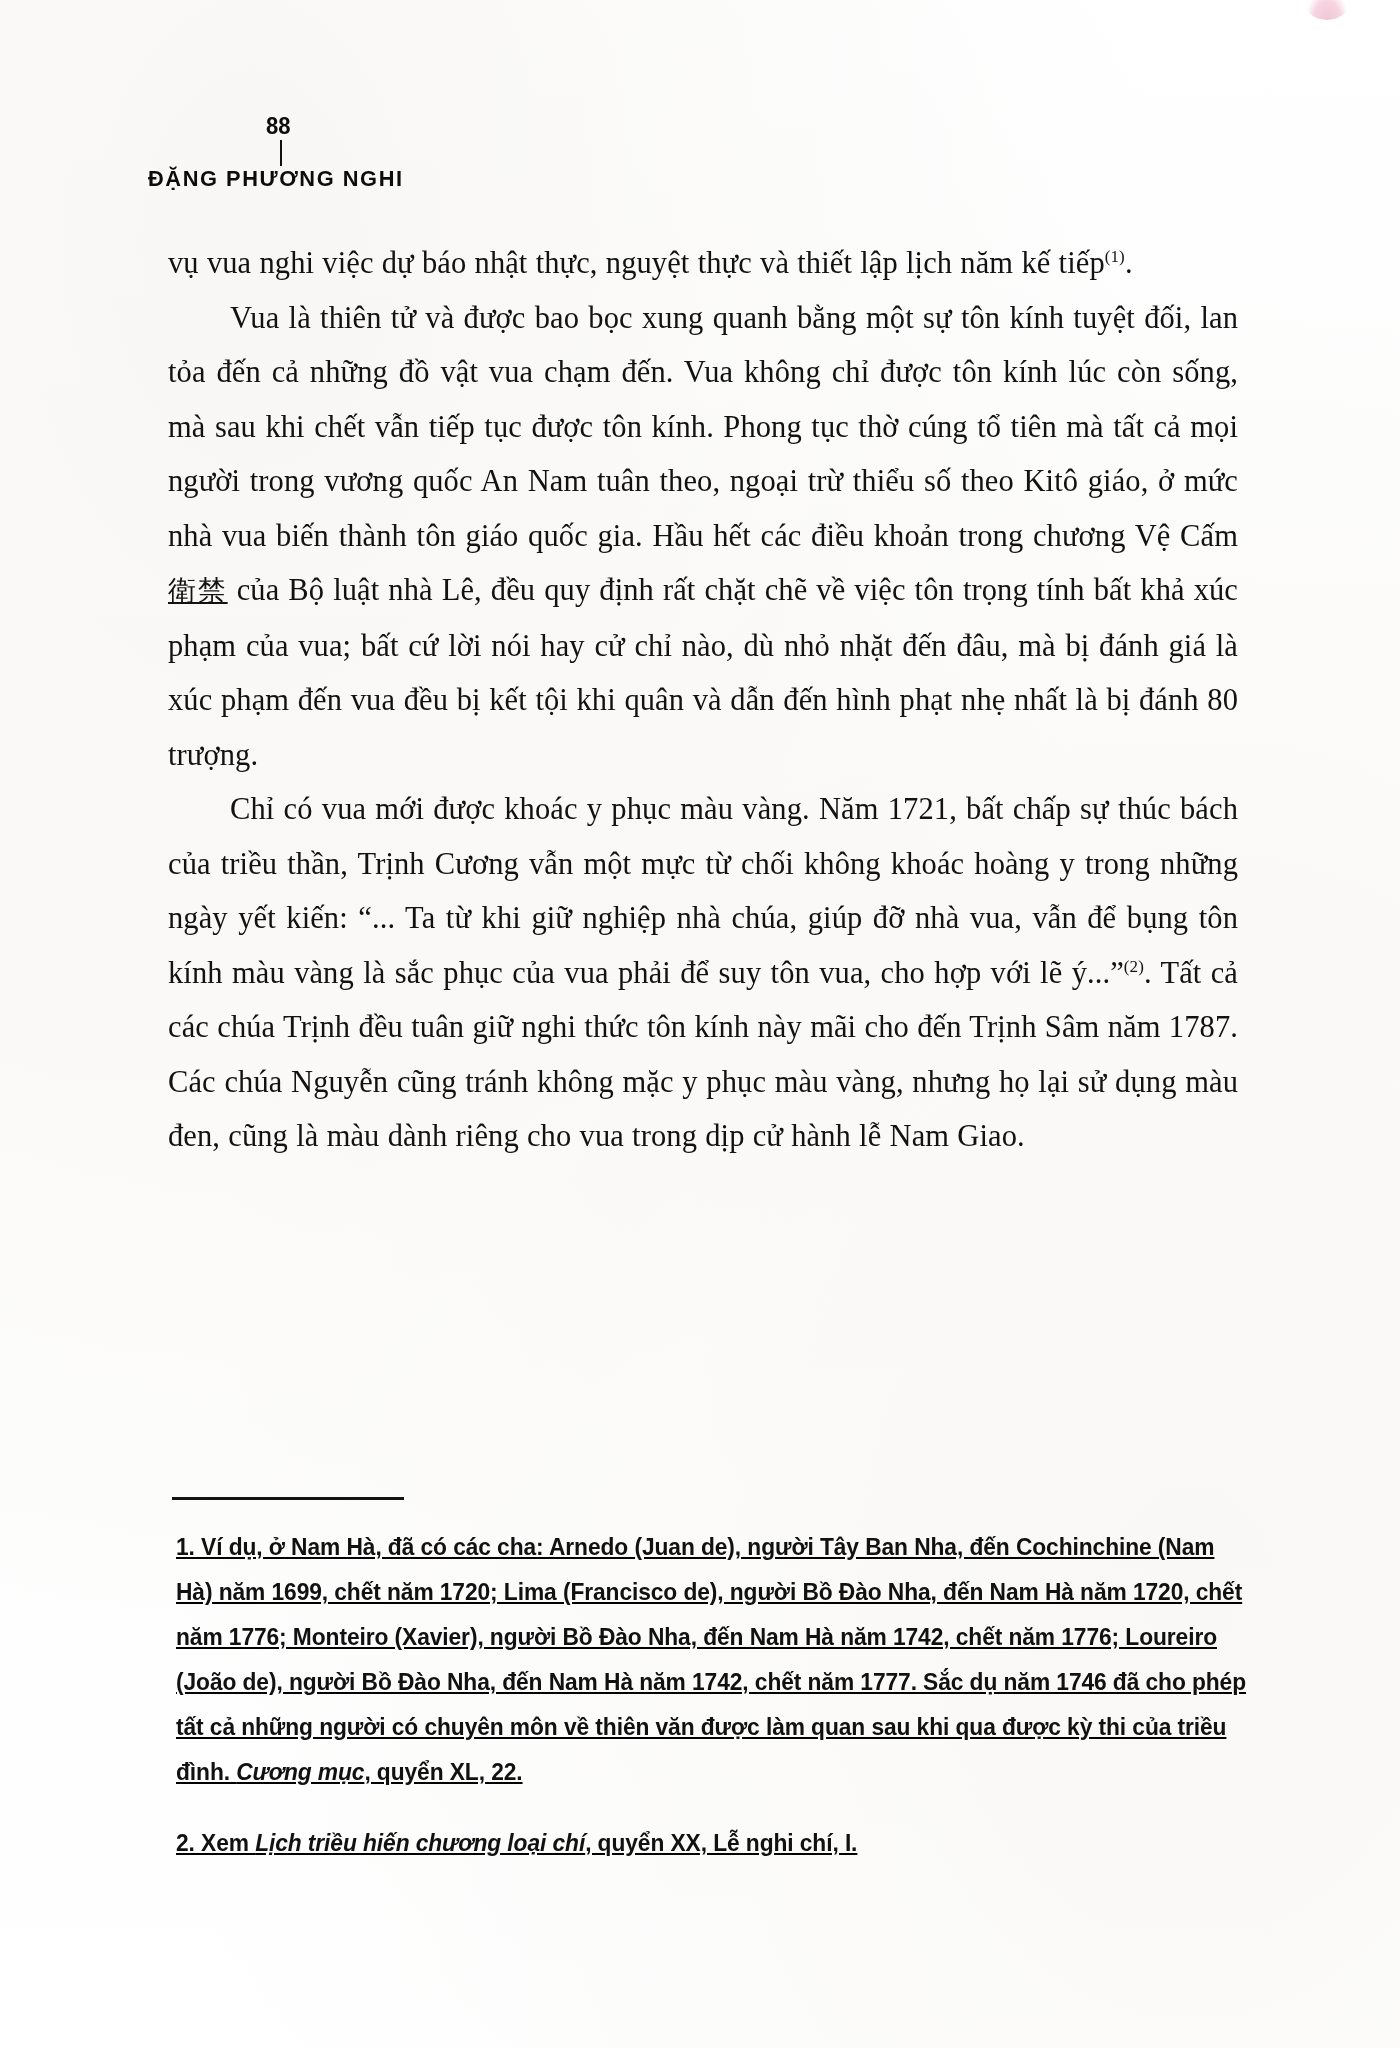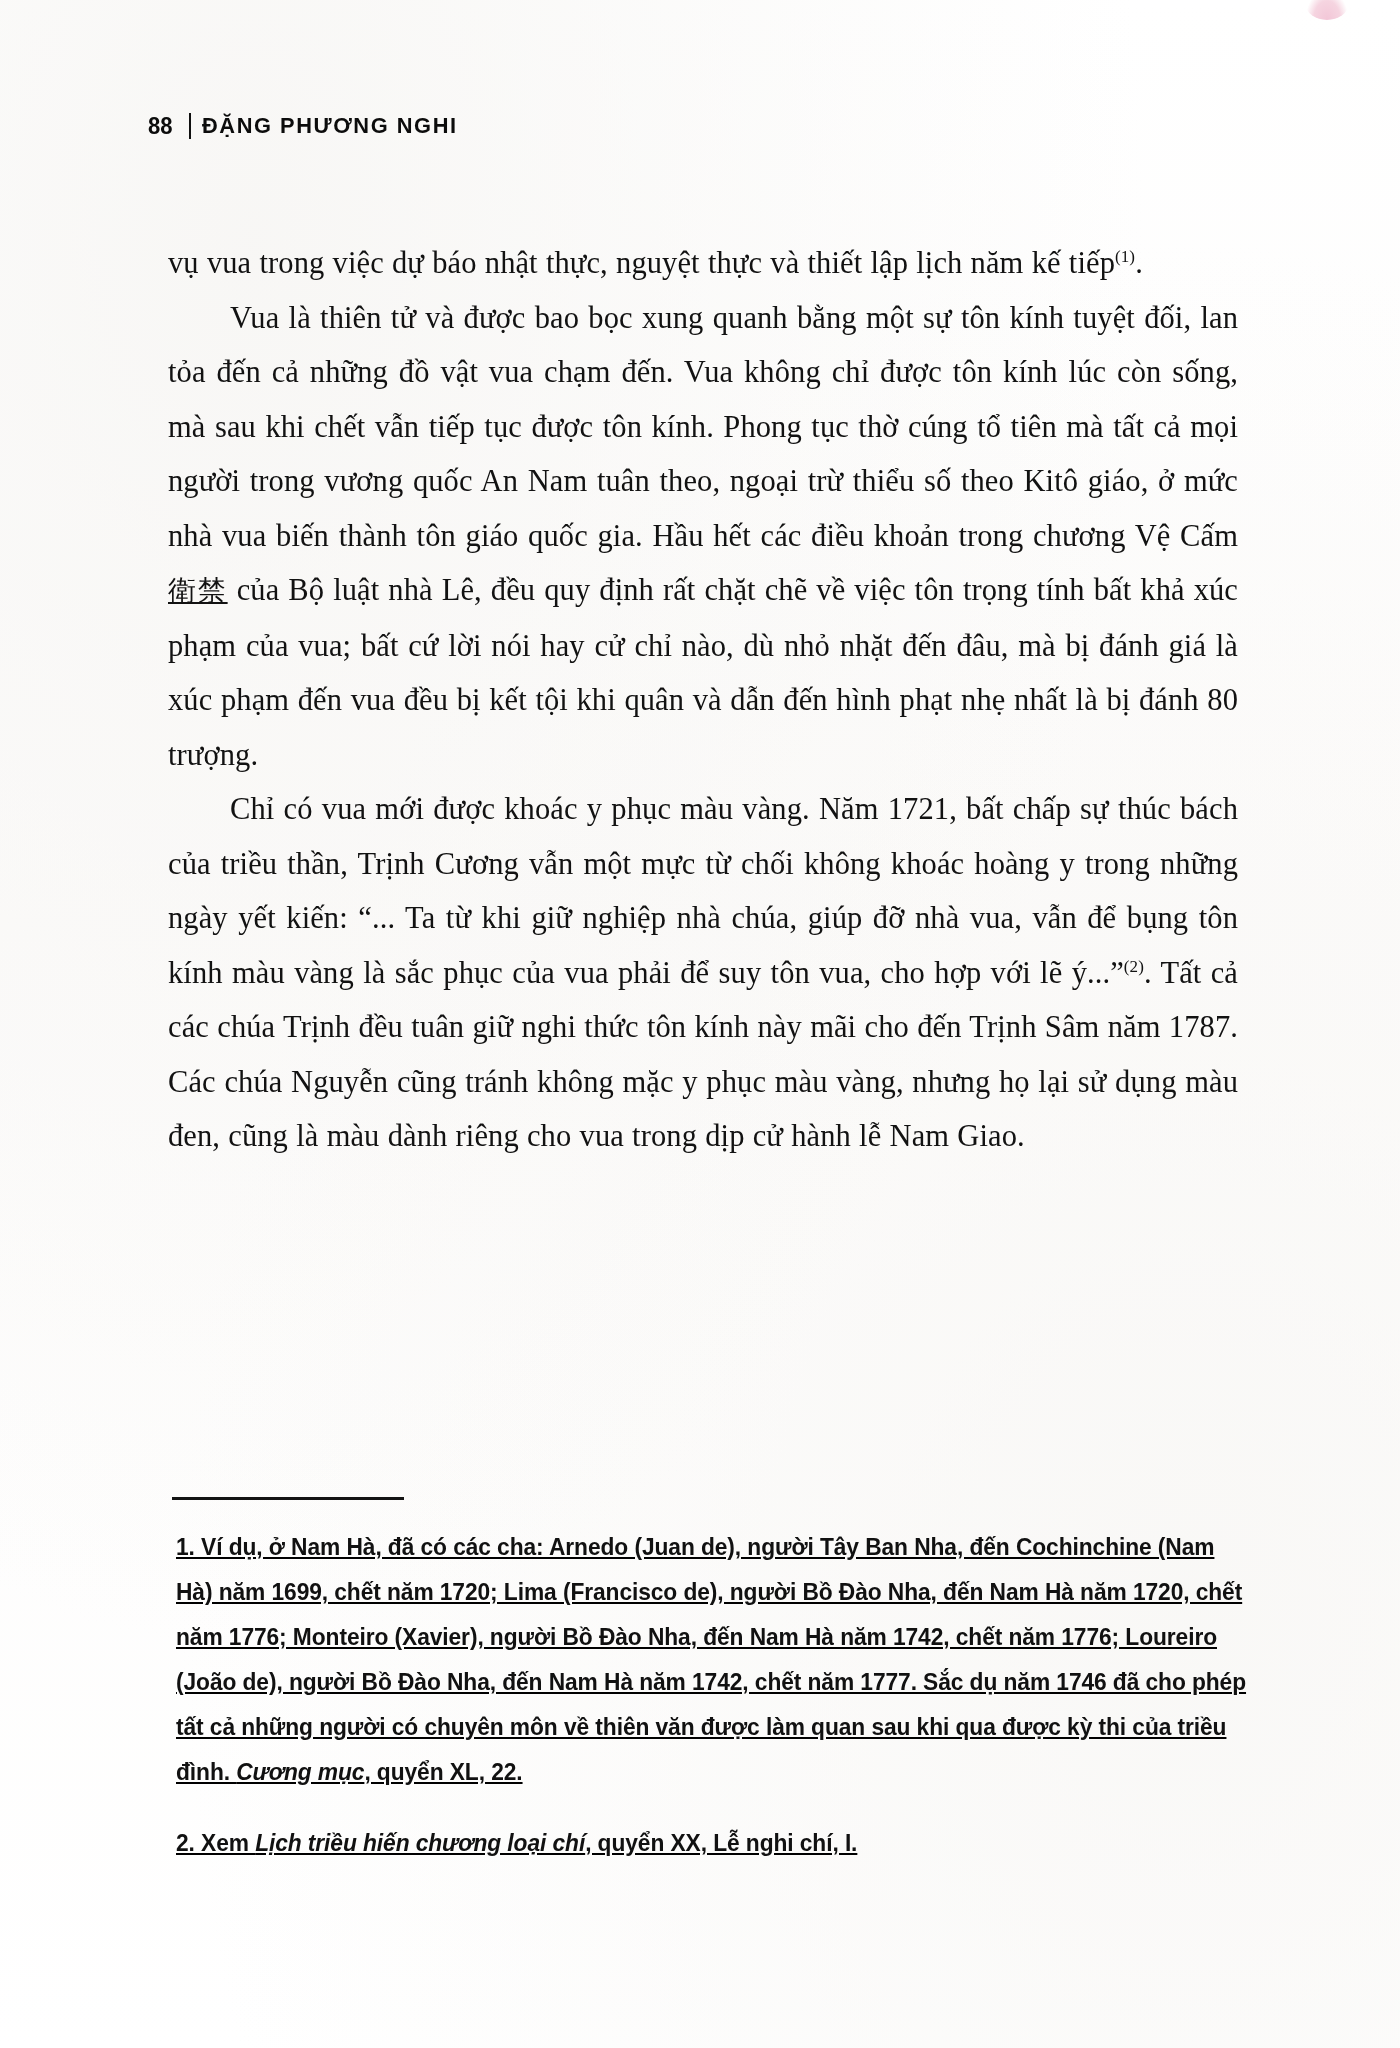--- a/index.html
+++ b/index.html
@@ -38,20 +38,21 @@
 
   
   .running-head {
     position: absolute;
     left: 148px;
     top: 112px;
     display: flex;
     align-items: center;
     gap: 0;
     white-space: nowrap;
+    flex-direction: column;
   }
   .folio {
     font-family: "Liberation Sans", sans-serif;
     font-weight: bold;
     font-size: 24px;
     letter-spacing: 0px;
     color: #0c0c0c;
     transform: scaleX(0.92);
     transform-origin: left center;
   }
@@ -167,21 +168,21 @@
   <div class="ghost" style="left:200px; top:1050px;">&nbsp;</div>
 
   <div class="running-head">
     <span class="folio">88</span>
     <span class="head-rule"></span>
     <span class="head-title">ĐẶNG PHƯƠNG NGHI</span>
   </div>
 
   <div class="body-col">
 
-    <p class="para"><span>vụ vua trong việc dự báo nhật thực, nguyệt thực và thiết lập lịch năm kế tiếp</span><sup class="fn">(1)</sup><span>.</span></p>
+    <p class="para"><span>vụ vua nghi việc dự báo nhật thực, nguyệt thực và thiết lập lịch năm kế tiếp</span><sup class="fn">(1)</sup><span>.</span></p>
 
     <p class="para indent"><span>Vua là thiên tử và được bao bọc xung quanh bằng một sự tôn kính tuyệt đối, lan tỏa đến cả những đồ vật vua chạm đến. Vua không chỉ được tôn kính lúc còn sống, mà sau khi chết vẫn tiếp tục được tôn kính. Phong tục thờ cúng tổ tiên mà tất cả mọi người trong vương quốc An Nam tuân theo, ngoại trừ thiểu số theo Kitô giáo, ở mức nhà vua biến thành tôn giáo quốc gia. Hầu hết các điều khoản trong chương Vệ Cấm </span><span class="han">衛禁</span><span> của Bộ luật nhà Lê, đều quy định rất chặt chẽ về việc tôn trọng tính bất khả xúc phạm của vua; bất cứ lời nói hay cử chỉ nào, dù nhỏ nhặt đến đâu, mà bị đánh giá là xúc phạm đến vua đều bị kết tội khi quân và dẫn đến hình phạt nhẹ nhất là bị đánh 80 trượng.</span></p>
 
     <p class="para indent"><span>Chỉ có vua mới được khoác y phục màu vàng. Năm 1721, bất chấp sự thúc bách của triều thần, Trịnh Cương vẫn một mực từ chối không khoác hoàng y trong những ngày yết kiến: “... Ta từ khi giữ nghiệp nhà chúa, giúp đỡ nhà vua, vẫn để bụng tôn kính màu vàng là sắc phục của vua phải để suy tôn vua, cho hợp với lẽ ý...”</span><sup class="fn">(2)</sup><span>. Tất cả các chúa Trịnh đều tuân giữ nghi thức tôn kính này mãi cho đến Trịnh Sâm năm 1787. Các chúa Nguyễn cũng tránh không mặc y phục màu vàng, nhưng họ lại sử dụng màu đen, cũng là màu dành riêng cho vua trong dịp cử hành lễ Nam Giao.</span></p>
 
   </div>
 
   <div class="fn-rule"></div>
 
   <div class="footnotes">

